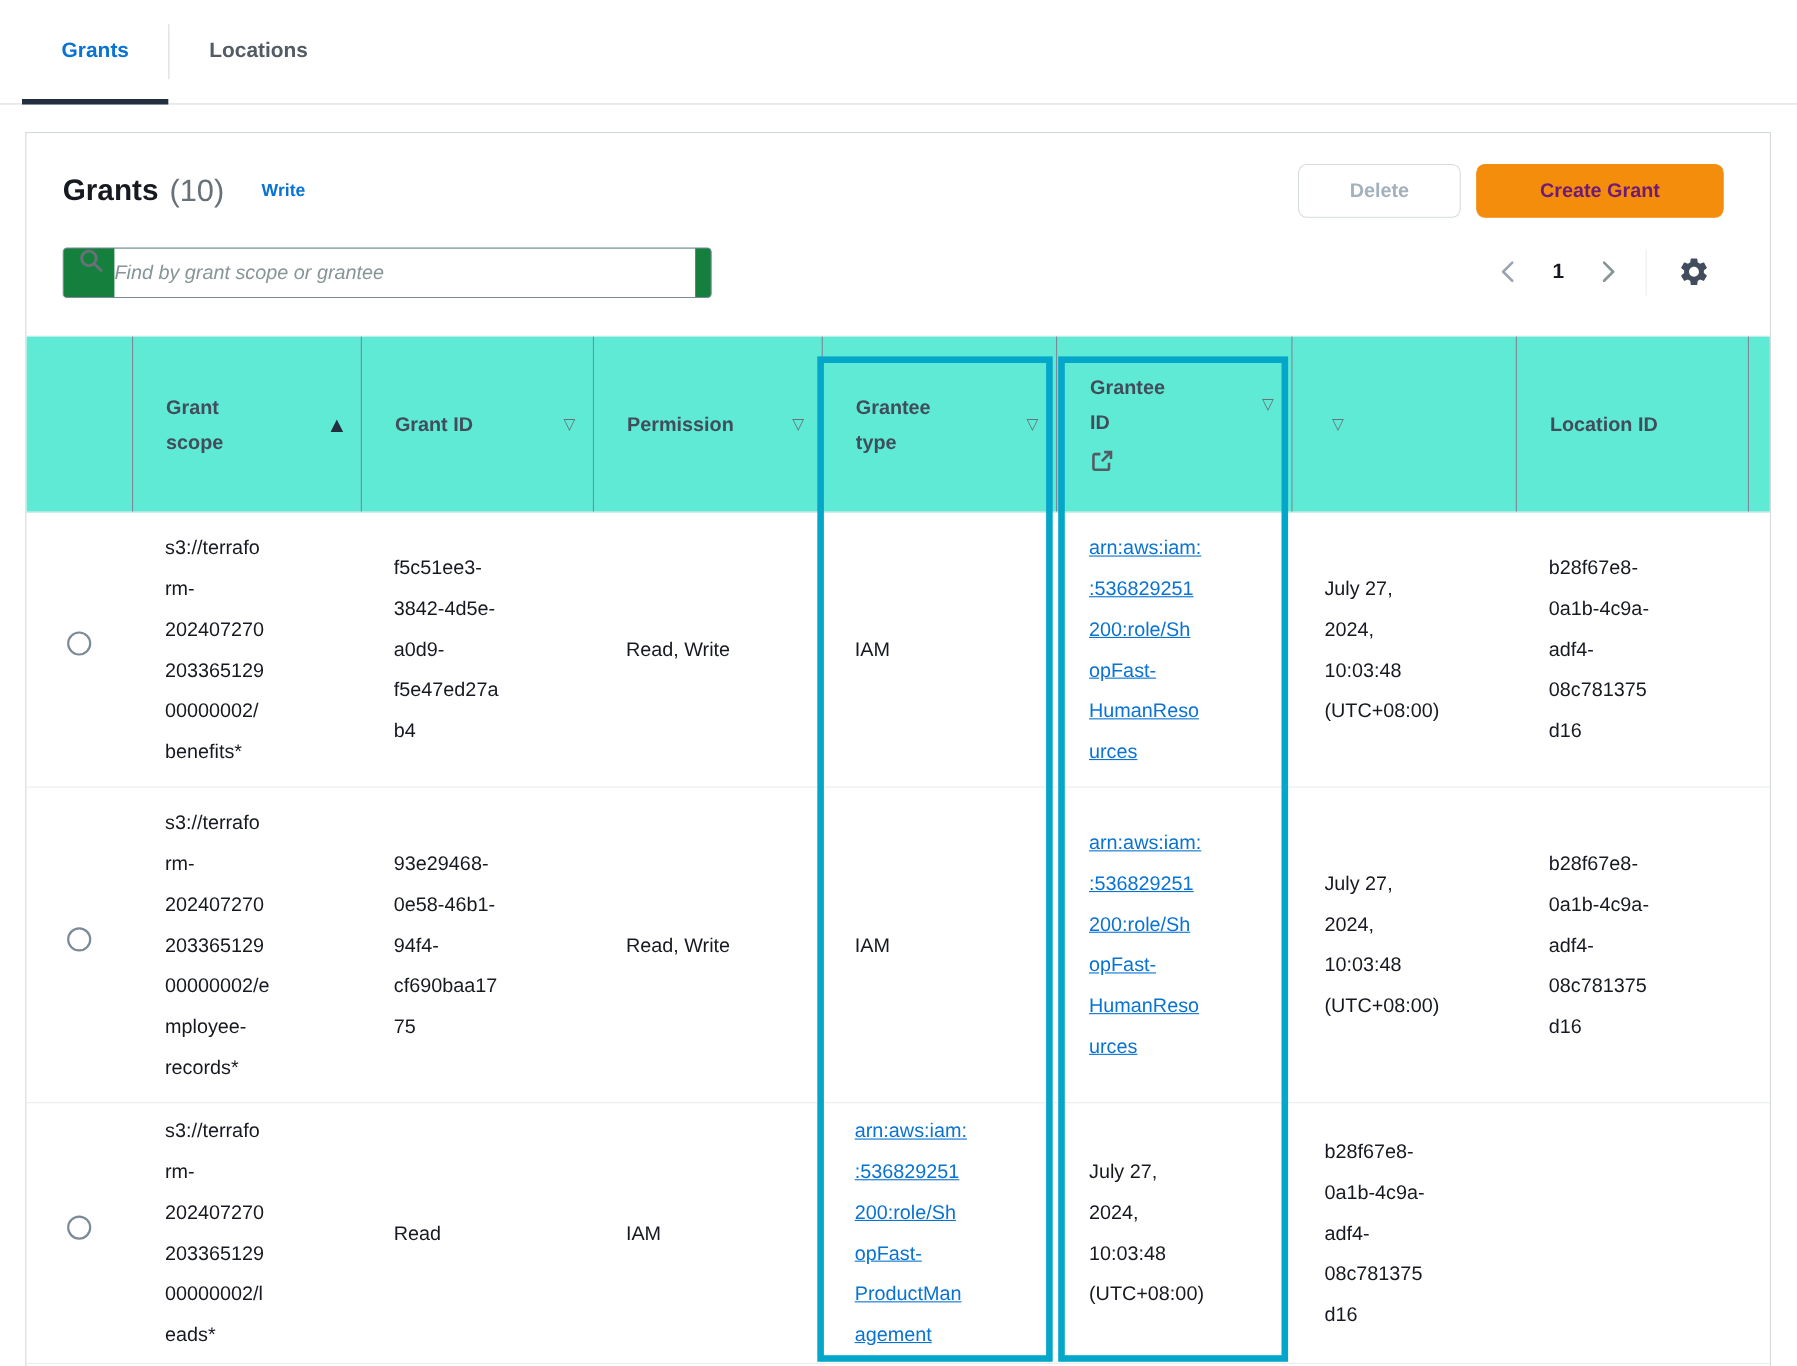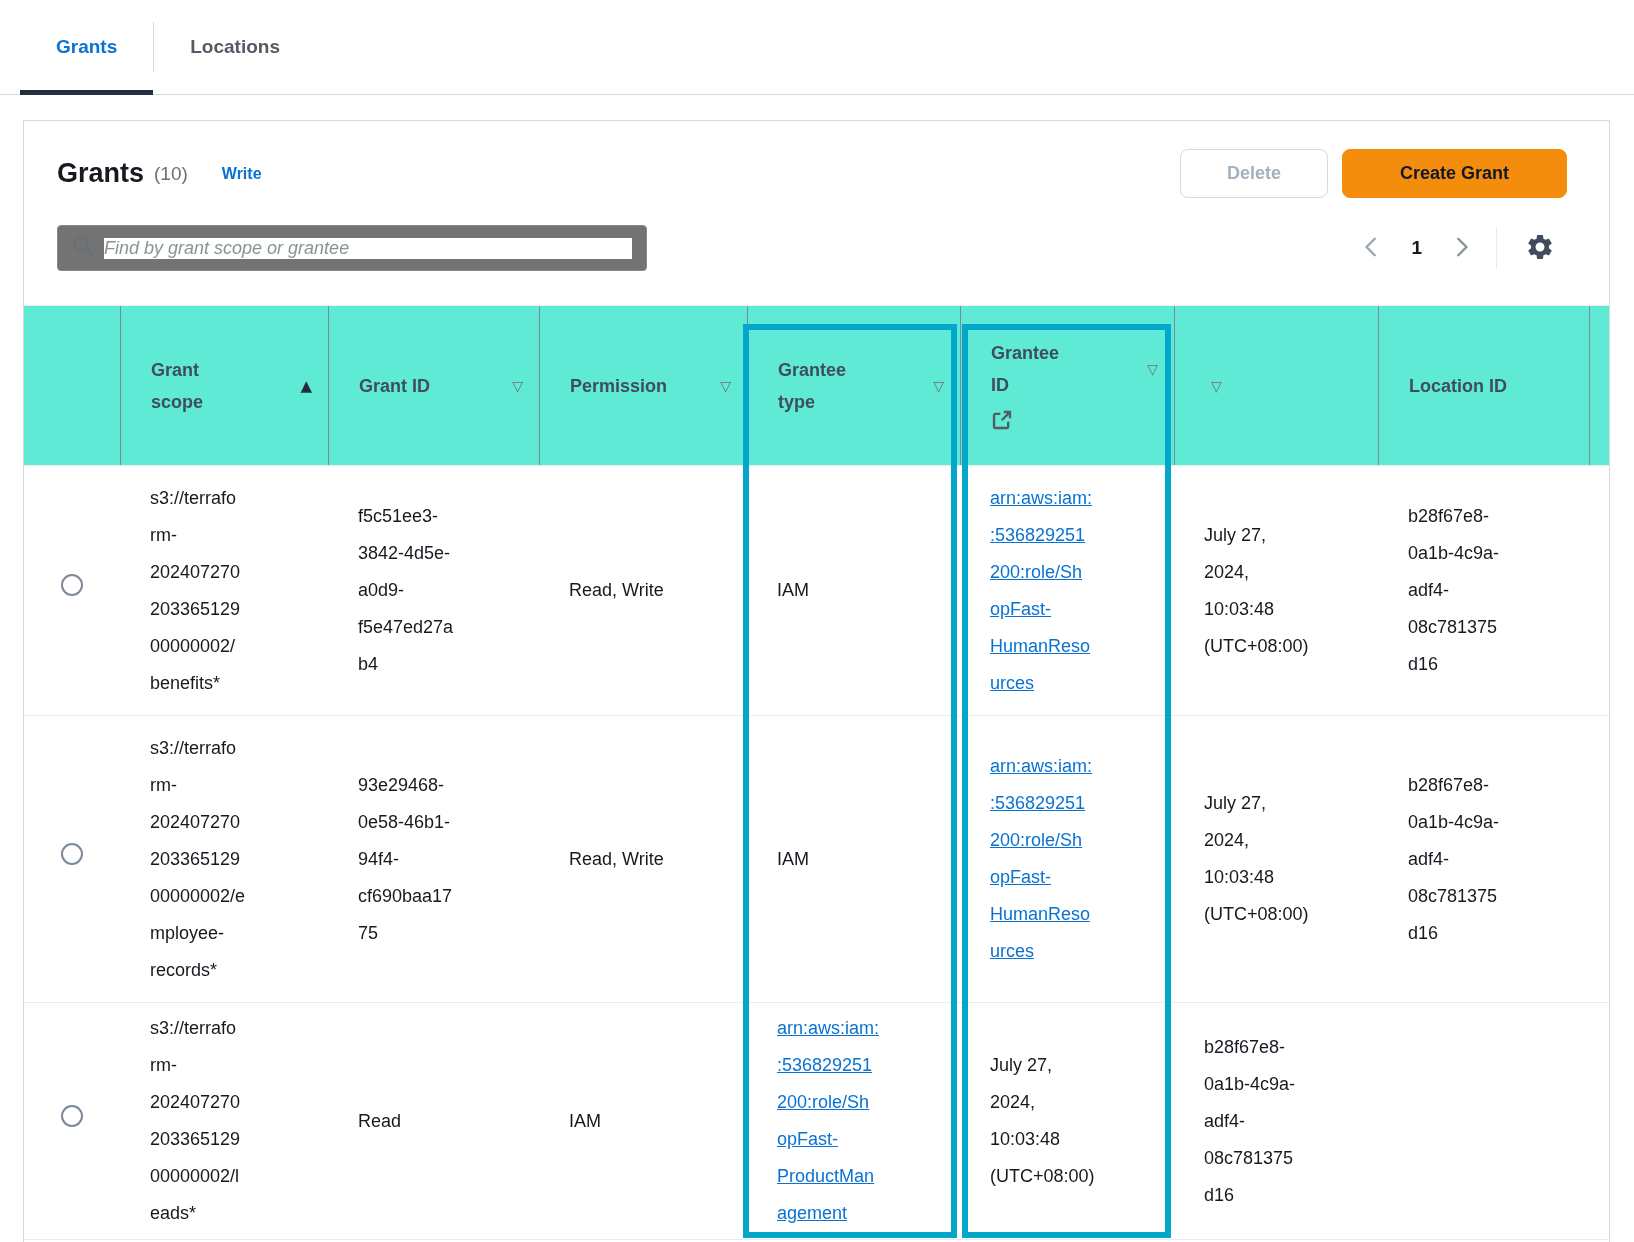--- a/index.html
+++ b/index.html
@@ -18,35 +18,35 @@
   .tab-divider { width:1px; background:#d5dbdb; align-self:center; height:50px; }
 
   
   .card { margin:25px 24px 0 23px; height:1122px; border:1px solid #d5dbdb;
     border-bottom:none; background:#fff; overflow:hidden; }
 
   .card-header { display:flex; justify-content:space-between; align-items:flex-start;
     padding:28px 42px 0 33px; }
   .title-group { display:flex; align-items:center; height:49px; }
   .panel-title { font-size:27px; font-weight:bold; color:#16191f; }
-  .panel-count { font-size:19px; font-weight:normal; color:#687078; margin-left:10px; }
+  .panel-count { font-size:28px; font-weight:normal; color:#687078; margin-left:10px; }
   .info-link { font-size:16px; font-weight:bold; color:#0972d3; margin-left:34px;
     text-decoration:none; cursor:pointer; }
   .actions { display:flex; gap:14px; }
   .btn { height:49px; font-size:18px; font-weight:bold; border-radius:8px;
     display:flex; align-items:center; justify-content:center; cursor:pointer; }
   .btn-delete { min-width:148px; background:#fff; border:1px solid #d5dbdb;
     color:#a4b1bd; }
   .btn-create { min-width:225px; background:#f48c0c; border:1px solid #f48c0c;
-    color:#0f172a; }
+    color:#701a75; }
 
   
   .toolbar { display:flex; align-items:center; margin-top:27px; padding:0 50px 0 33px; }
-  .search-box { display:flex; align-items:center; width:590px; height:46px;
-    border:1px solid #7d8998; border-radius:4px; background:#737373; padding:0 14px; }
+  .search-box { display:flex; width:590px; height:46px;
+    border:1px solid #7d8998; border-radius:4px; background:#15803d; padding:0 14px; }
   .search-box input { border:none; outline:none; flex:1; font-size:18px;
     font-style:italic; color:#16191f; font-family:"Liberation Sans", sans-serif; margin-left:10px; }
   .search-box input::placeholder { color:#879596; font-style:italic; }
   .toolbar-right { margin-left:auto; display:flex; align-items:center; }
   .page-btn { background:none; border:none; cursor:pointer; display:flex;
     align-items:center; padding:6px; }
   .page-num { font-size:19px; font-weight:bold; color:#16191f; margin:0 22px; }
   .toolbar-divider { width:1px; height:42px; background:#eaeded; margin:0 24px 0 18px; }
   .gear-btn { background:none; border:none; cursor:pointer; padding:4px; }
 

